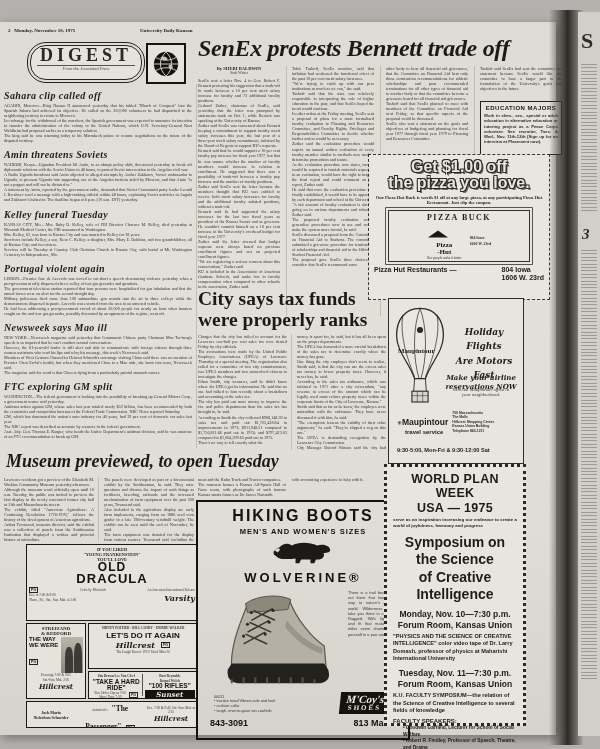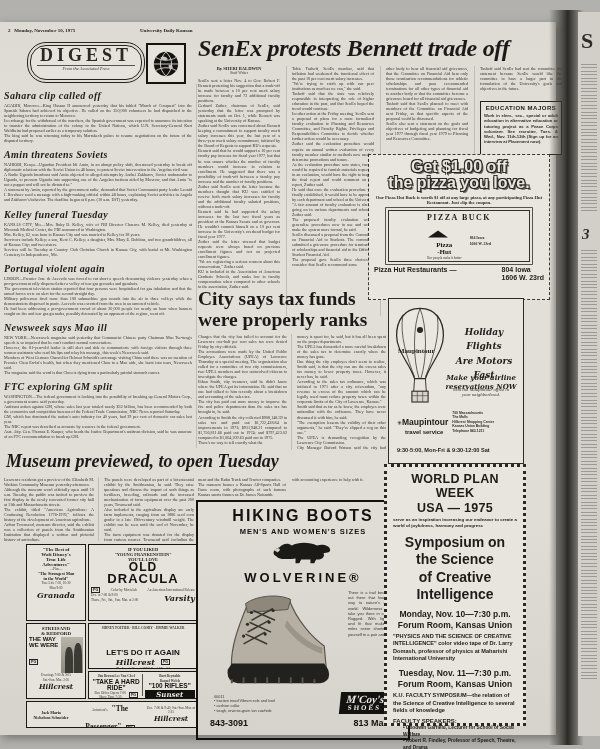--- a/index.html
+++ b/index.html
@@ -289,32 +289,20 @@
       <div class="col vsep" style="width:90px;flex:none;margin-left:4px;height:64px;">The panels were developed as part of a bicentennial exhibit by the Smithsonian, he said. They raise questions and discuss the impact of such things as fertilizers, breeding, railroads and the increased mechanization of farm equipment over the past 200 years, Townsend said.
 Also included in the agriculture display are early farm implements, ranging from an 1886 seed corn grader to a late 19th-century windmill weight. The exhibit can be seen until the end of November, he said.
 The farm equipment was donated for the display from various sources, Townsend said, including the KU's Spencer Art Museum, the Agricultural Hall of Fame in Bonner Springs, the Deane Farm Equip-</div>
     </div>
     <div class="col abs" style="left:198px;top:455px;width:88px;height:19px;">ment and the Kuhn Truck and Tractor companies.
 The museum houses a Kansas All-Sports Hall of Fame room, with photographs of such famous Kansas sports figures as Dr. James Naismith.</div>
     <div class="col abs" style="left:292px;top:455px;width:92px;height:10px;">with accounting experience to help with it.</div>
 
     <div id="movie-block" class="abs" style="left:26px;top:522px;width:172px;height:184px;">
       <div class="mrow" style="height:79px;">
-        <div class="mcell" style="width:54px;flex:none;">
-          <div class="m-stars" style="font-size:5px;">"The Best of
-Walt Disney's
-True Life
-Adventures"</div>
-          <div class="m-tiny">—Plus—</div>
-          <div class="m-stars" style="font-size:4.2px;">"The Strongest Man
-in the World"</div>
-          <div class="m-tiny">True Life 7:30, 10:30
-Man 9:00</div>
-          <div class="m-script script">Granada</div>
-        </div>
         <div class="mcell" style="flex:1;">
           <div class="m-stars" style="font-size:4.4px;">IF YOU LIKED
 "YOUNG FRANKENSTEIN"
 YOU'LL LOVE</div>
           <div class="m-title-big" style="font-size:12px;letter-spacing:1px;">OLD</div>
           <div class="m-title-big" style="font-size:13px;letter-spacing:1px;">DRACULA</div>
           <div style="display:flex;justify-content:space-between;align-items:center;margin-top:1px;">
             <span class="pgbox">PG</span>
             <span class="m-tiny">Color by Movielab</span>
             <span class="m-tiny">An American International Release</span>
@@ -340,21 +328,21 @@
             </div>
             <div class="photo" style="width:22px;height:36px;"></div>
           </div>
           <div class="m-tiny">Evenings 7:00 &amp; 9:05
 Sat.-Sun. Mat. 2:05</div>
           <div class="m-script script" style="font-size:7px;">Hillcrest</div>
         </div>
         <div style="flex:1;display:flex;flex-direction:column;gap:2px;">
           <div class="mcell" style="height:40px;">
             <div class="m-tiny" style="font-weight:bold;">SIDNEY POITIER · BILL COSBY · JIMMIE WALKER</div>
-            <div class="m-title-big" style="font-size:8px;margin-top:18px;">LET'S DO IT AGAIN</div>
+            <div class="m-title-big" style="font-size:8px;margin-top:1px;">LET'S DO IT AGAIN</div>
             <div style="display:flex;justify-content:center;gap:6px;align-items:center;margin-top:1px;">
               <span class="m-script script">Hillcrest</span>
               <span class="pgbox">PG</span>
             </div>
             <div class="m-tiny">The Laugh Riot of 1975! Don't Miss It!</div>
           </div>
           <div class="mcell" style="flex:1;display:flex;gap:2px;">
             <div style="flex:1;border-right:.8px solid #55524c;">
               <div class="m-tiny" style="font-weight:bold;">Jim Brown      Lee Van Cleef</div>
               <div class="m-title-big" style="font-size:6.5px;">"TAKE A HARD

